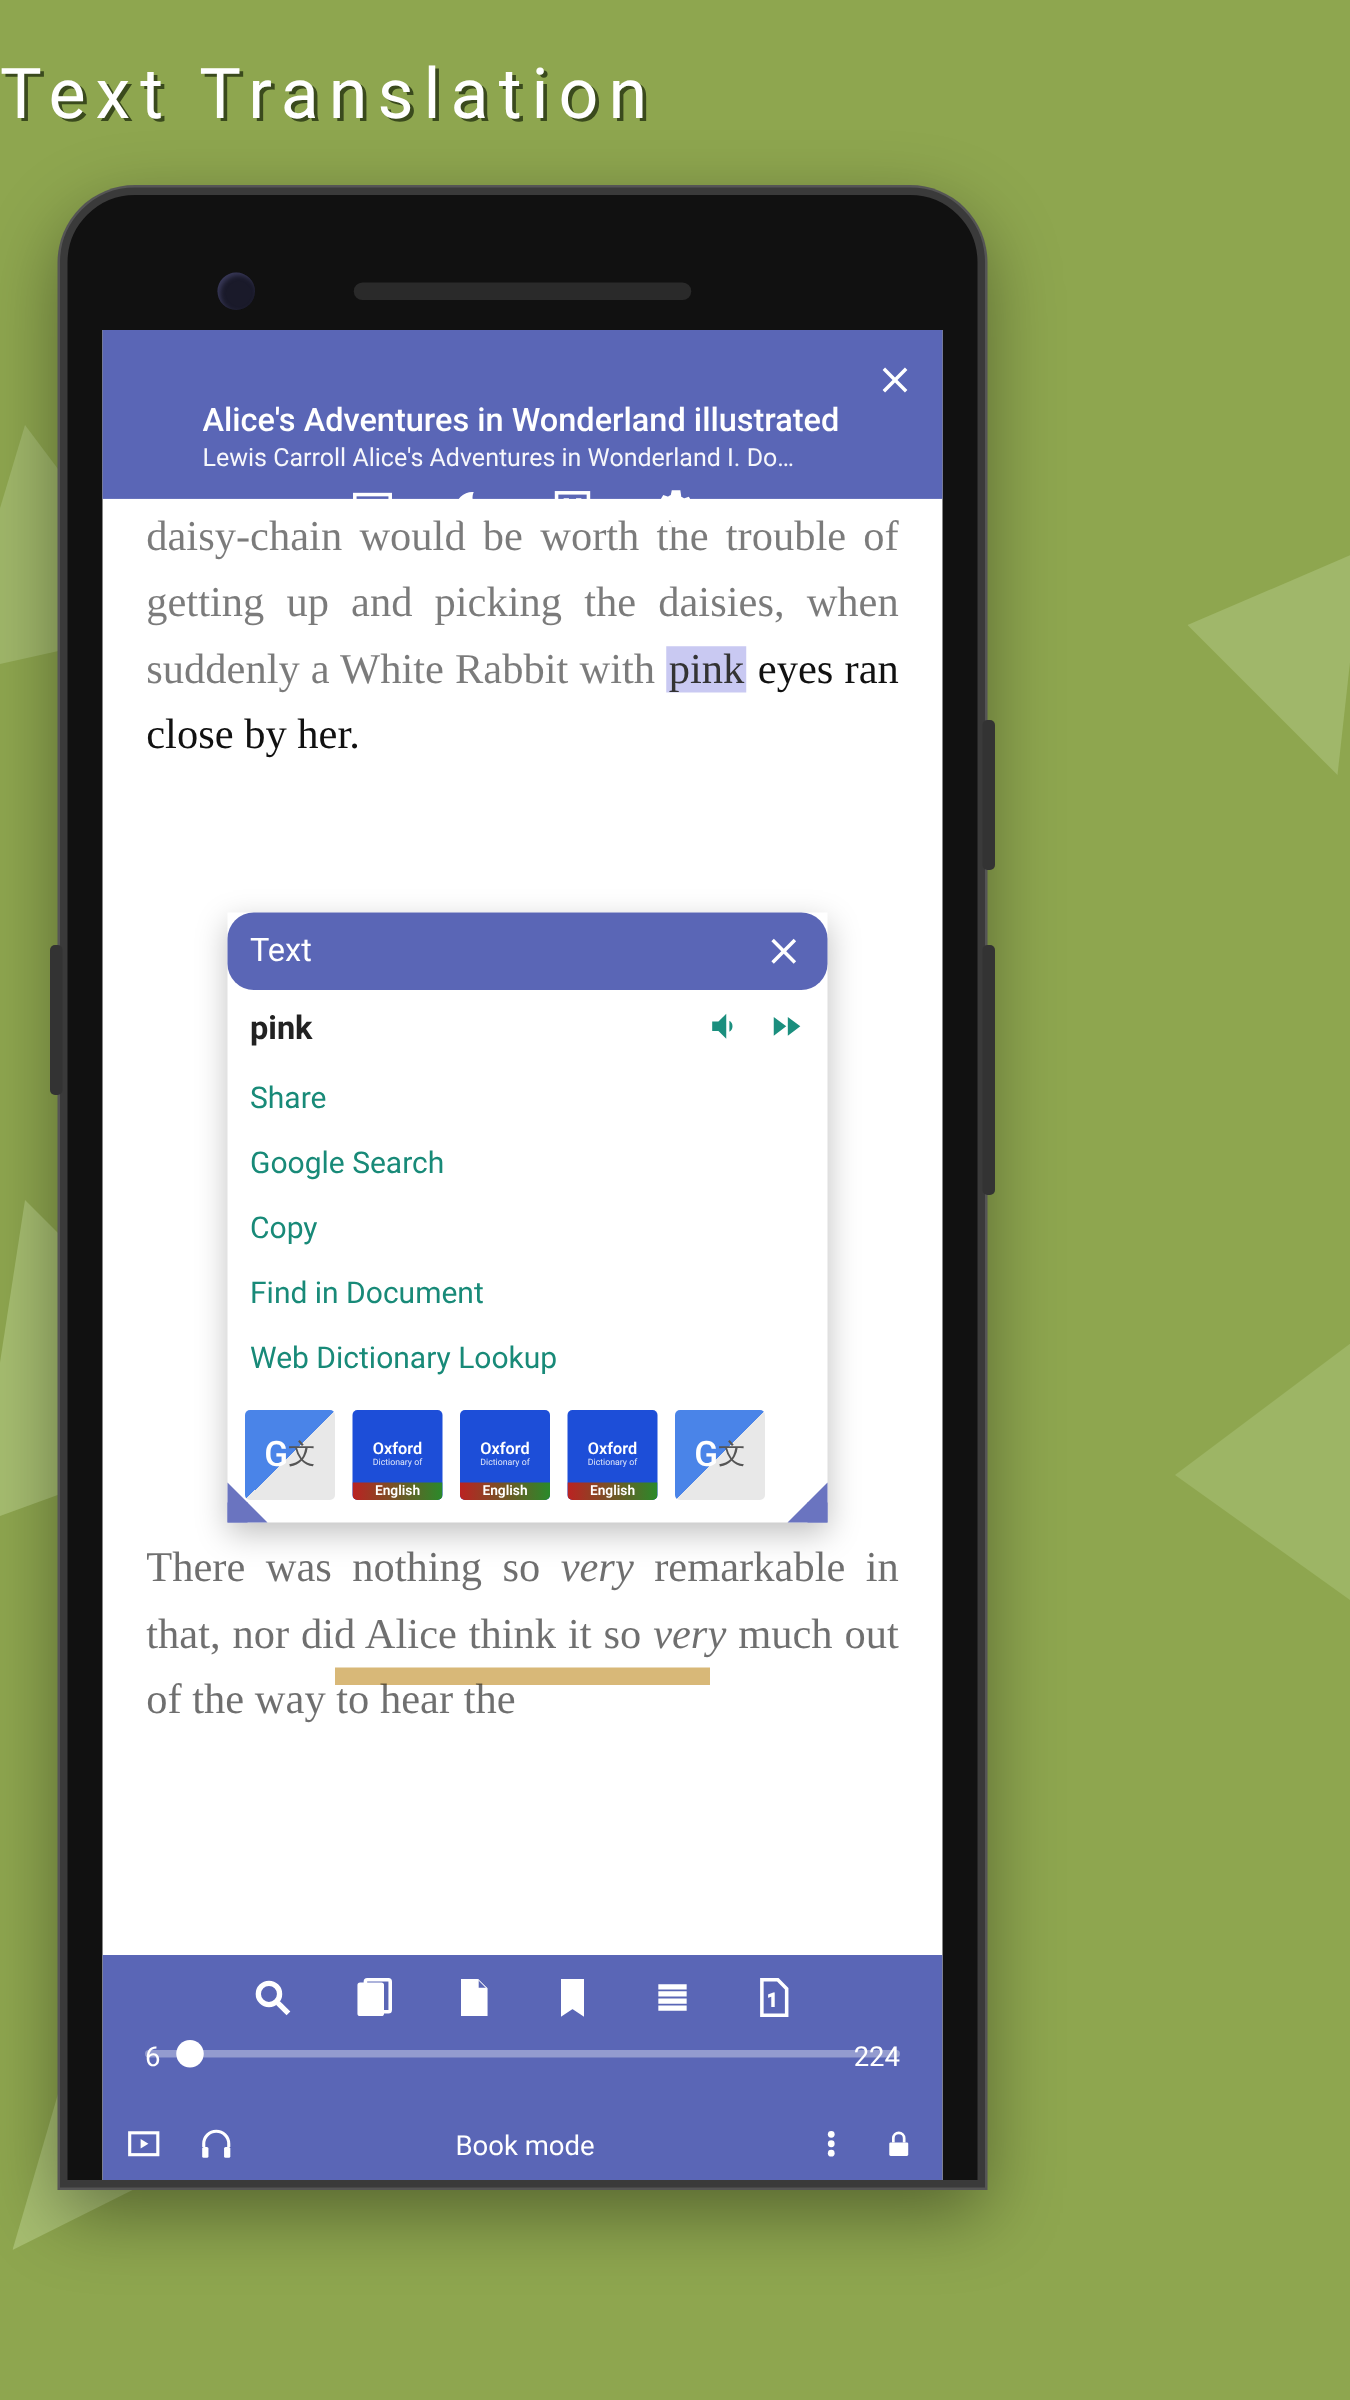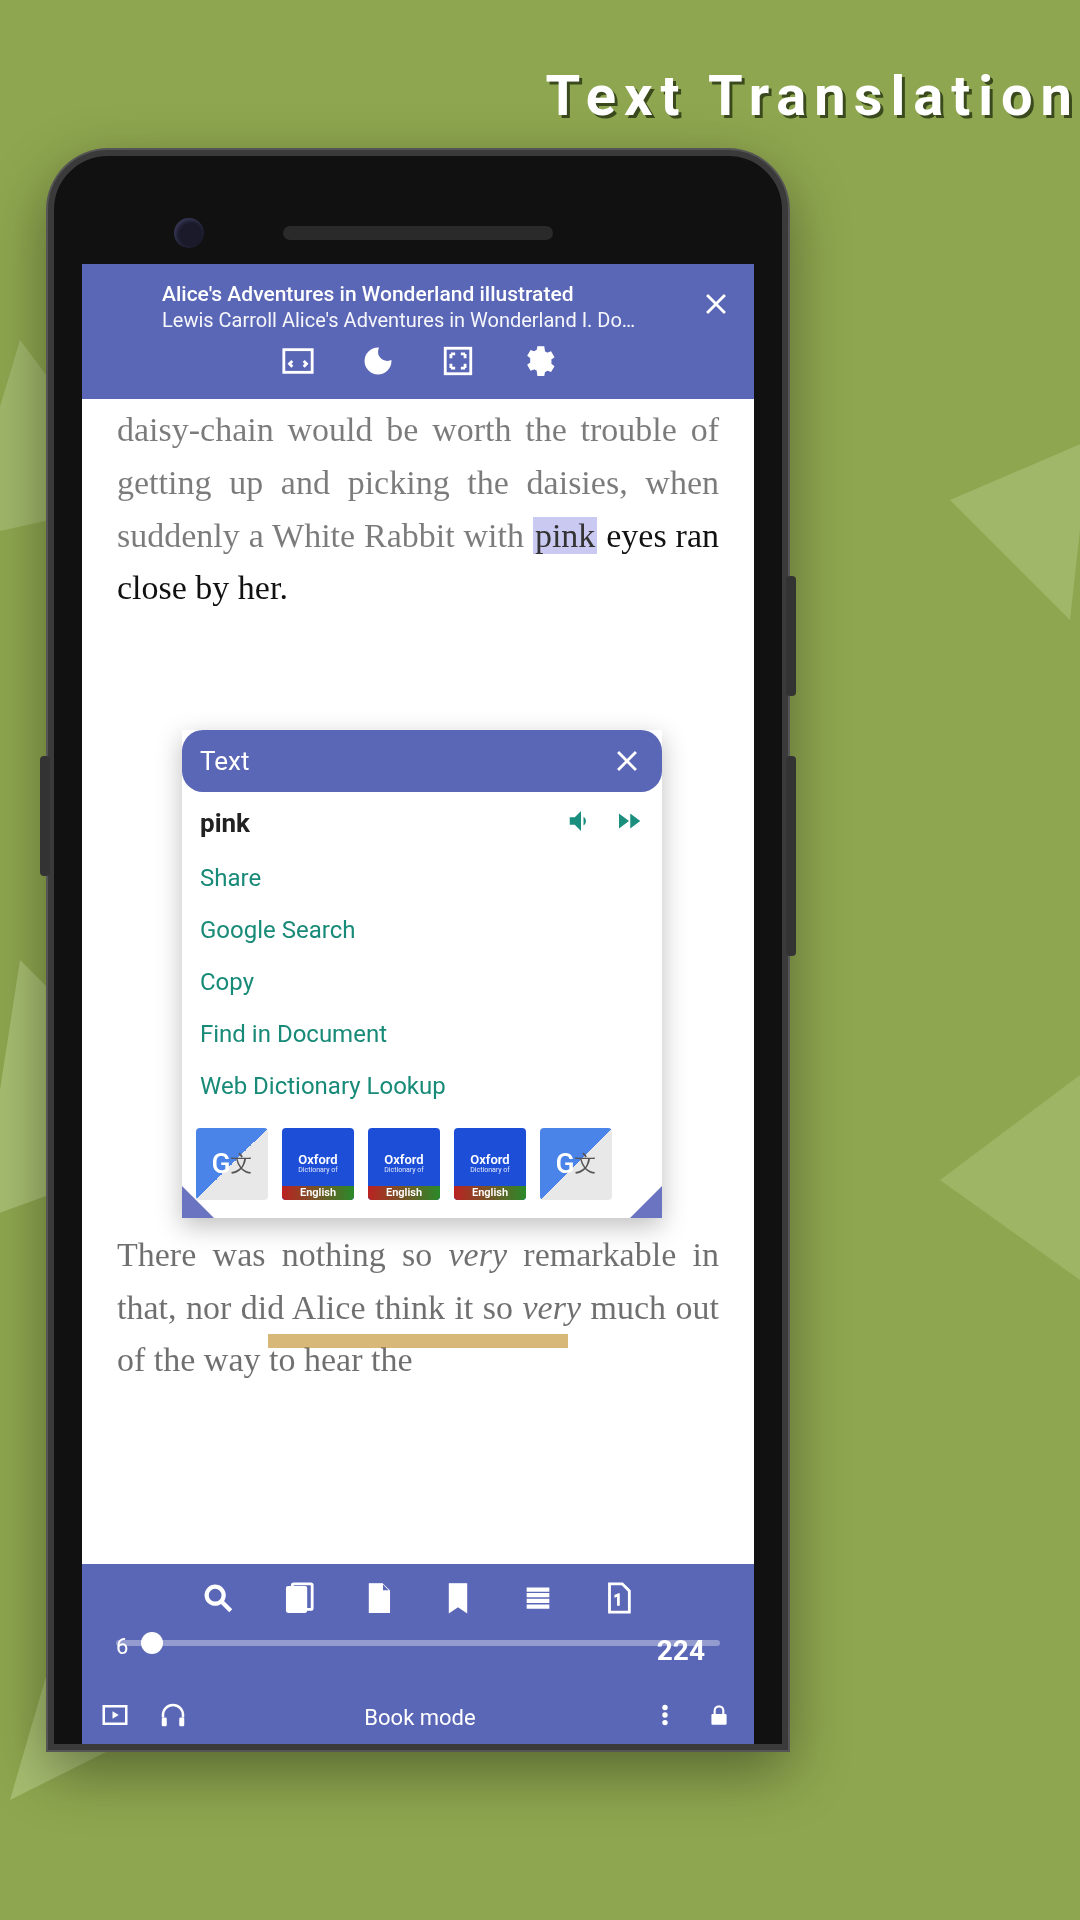--- a/index.html
+++ b/index.html
@@ -7,26 +7,26 @@
   background:#8ea64f;
   width:1080px; height:1920px;
   position:relative;
   font-family:-apple-system,Segoe UI,Roboto,sans-serif;
   overflow:hidden;
 }
 .bg-triangles { position:absolute; inset:0; overflow:hidden; z-index:0; }
 .bg-triangles svg { position:absolute; }
 .title-banner {
   position:relative; z-index:1;
-  text-align:right;
+  text-align:left;
   color:#fff;
   font-size:56px;
-  font-weight:700;
+  font-weight:400;
   letter-spacing:8px;
-  padding-top:63px;
+  padding-top:42px;
   text-shadow:3px 3px 0 #3a4a1d;
 }
 .phone {
   position:absolute; z-index:1;
   left:48px; top:150px;
   width:740px; height:1600px;
   background:#111;
   border-radius:60px 60px 0 0;
   border:6px solid #3a3a3a;
   box-shadow:0 0 0 2px #555, 0 20px 60px rgba(0,0,0,.4);
@@ -49,21 +49,21 @@
   height:135px;
   background:#5a66b6;
   color:#fff;
 }
 .topbar::before {
   content:""; position:absolute; inset:0;
   background:linear-gradient(180deg,#5a66b6 0%,rgba(90,102,182,.85) 100%);
 }
 .tb-title-row { position:relative; display:flex; align-items:flex-start; padding:18px 64px 0 80px; }
 .tb-titles { flex:1; min-width:0; }
-.tb-title { font-size:21px; font-weight:500; white-space:nowrap; overflow:hidden; text-overflow:ellipsis; }
+.tb-title { font-size:26px; font-weight:500; white-space:nowrap; overflow:hidden; text-overflow:ellipsis;margin-top:40px; }
 .tb-sub   { font-size:20px; opacity:.95; white-space:nowrap; overflow:hidden; text-overflow:ellipsis; margin-top:2px; }
 .tb-close { position:absolute; right:18px; top:20px; width:40px; height:40px; display:flex; align-items:center; justify-content:center; }
 .tb-close svg { width:34px; height:34px; fill:#fff; }
 .tb-icons { position:relative; display:flex; gap:42px; justify-content:center; margin-top:10px; }
 .tb-ic { width:38px; height:38px; display:flex; align-items:center; justify-content:center; }
 .tb-ic svg { width:34px; height:34px; fill:#fff; stroke:#fff; }
 
 
 .reader {
   position:absolute; left:0; right:0; top:0; bottom:0;
@@ -135,21 +135,21 @@
   height:180px;
   background:#5a66b6;
   color:#fff;
 }
 .bb-icons { display:flex; justify-content:center; gap:40px; padding-top:14px; }
 .bb-ic { width:40px; height:40px; display:flex; align-items:center; justify-content:center; }
 .bb-ic svg { width:34px; height:34px; fill:#fff; stroke:#fff; }
 .bb-progress { position:relative; margin:22px 34px 0; height:6px; background:rgba(255,255,255,.35); border-radius:3px; }
 .bb-progress .knob { position:absolute; left:6%; top:50%; transform:translate(-50%,-50%); width:22px; height:22px; background:#fff; border-radius:50%; }
 .bb-p-left  { position:absolute; left:34px;  top:70px; font-size:22px; }
-.bb-p-right { position:absolute; right:49px; top:70px; font-size:28px;font-weight:bold; }
+.bb-p-right { position:absolute; right:34px; top:70px; font-size:22px; }
 .bb-row3 { position:absolute; left:0; right:0; bottom:10px; display:flex; align-items:center; }
 .bb-row3 .l { display:flex; gap:28px; padding-left:18px; }
 .bb-row3 .l svg { width:30px; height:30px; fill:#fff; }
 .bb-row3 .c { flex:1; text-align:center; font-size:22px; }
 .bb-row3 .r { display:flex; gap:28px; padding-right:22px; }
 .bb-row3 .r svg { width:26px; height:30px; fill:#fff; }
 </style>
 </head>
 <body>
 

